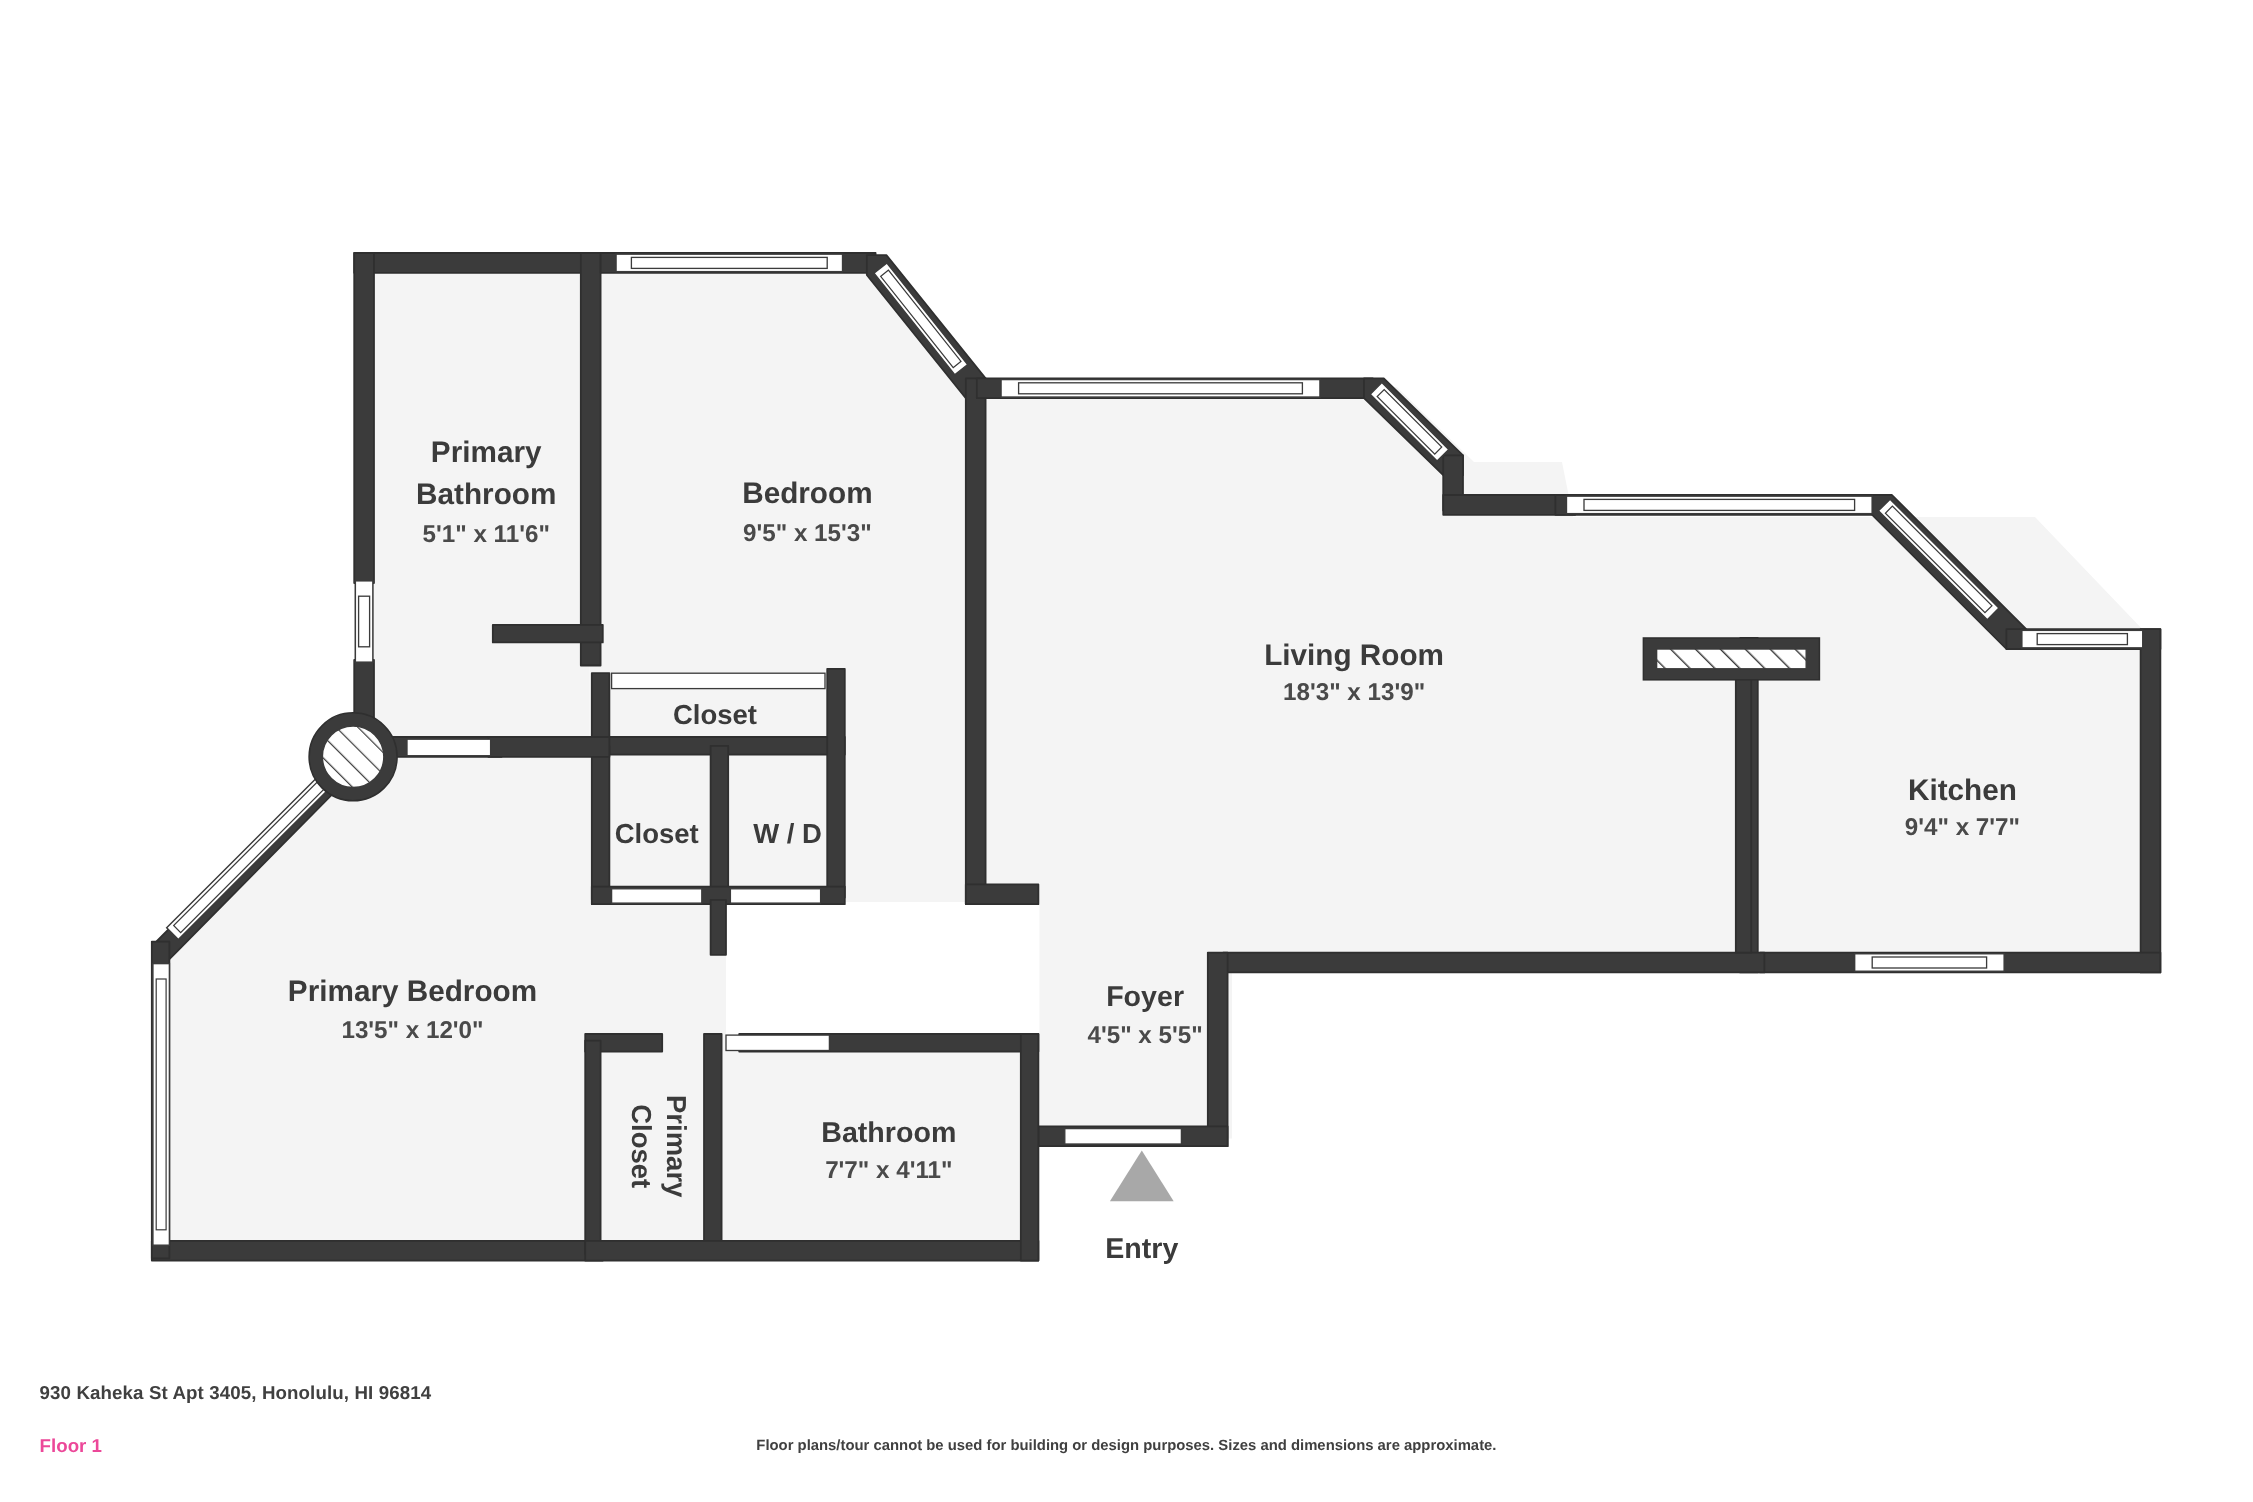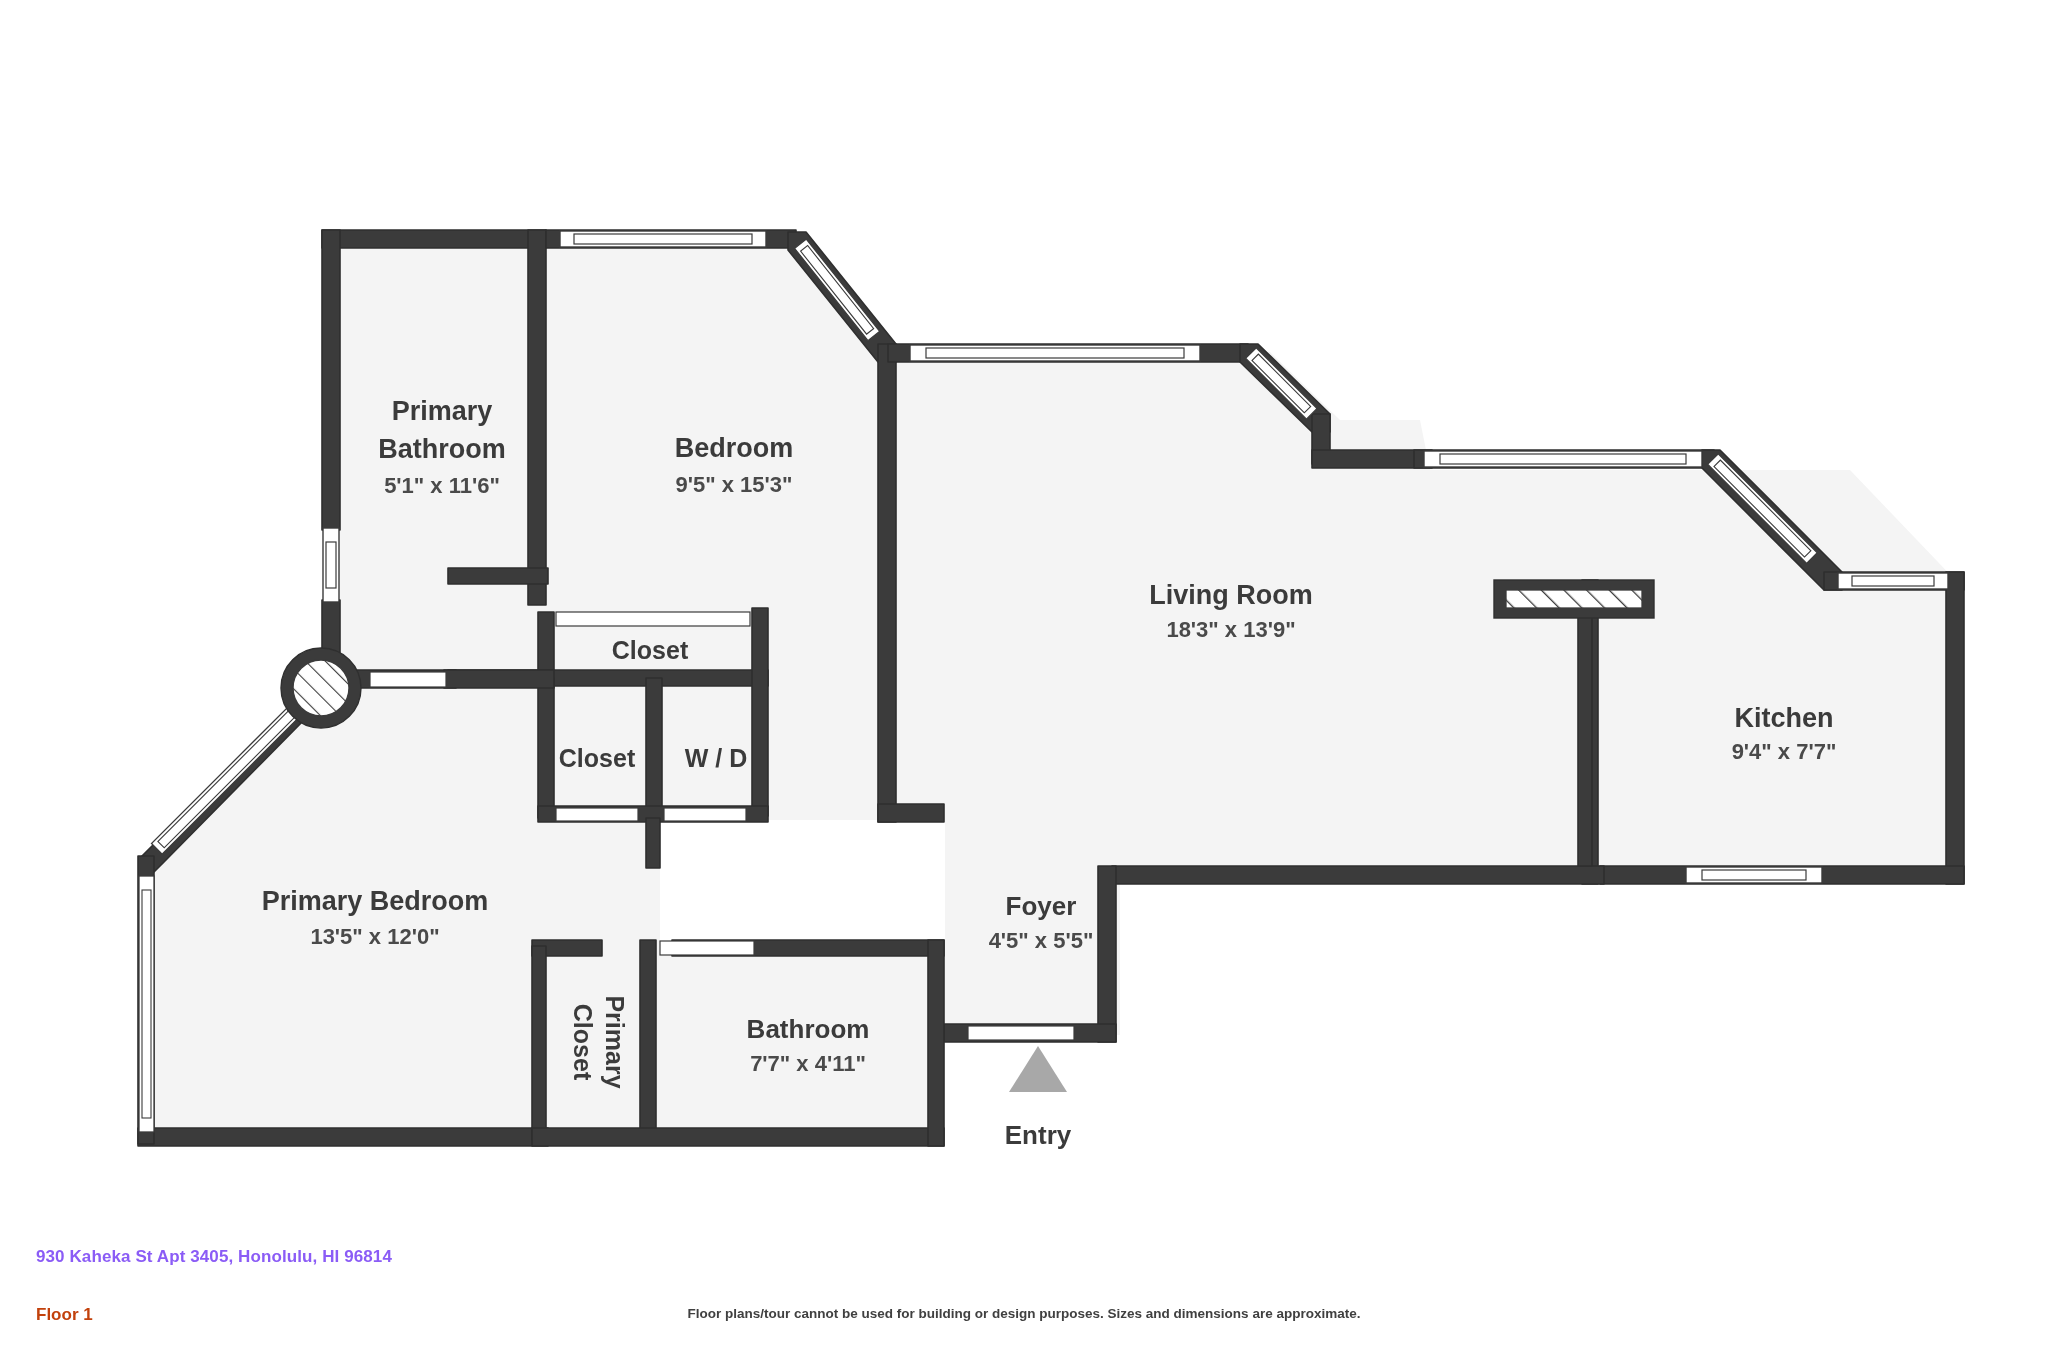--- a/index.html
+++ b/index.html
@@ -42,29 +42,29 @@
   }
   .footer-block {
     position: absolute;
     left: 36px;
     bottom: 40px;
     font-family: "Liberation Sans", sans-serif;
   }
   .footer-address {
     font-size: 17px;
     font-weight: bold;
-    color: #8b5cf6;
+    color: #404040;
     letter-spacing: 0.1px;
     white-space: nowrap;
   }
   .footer-floor {
     font-size: 17px;
     font-weight: bold;
-    color: #c2410c;
-    margin-top: 38px;
+    color: #ec4899;
+    margin-top: 28px;
   }
   .footer-disclaimer {
     position: absolute;
     left: 50%;
     transform: translateX(-50%);
     bottom: 44px;
     font-family: "Liberation Sans", sans-serif;
     font-size: 13.5px;
     font-weight: bold;
     color: #404040;

